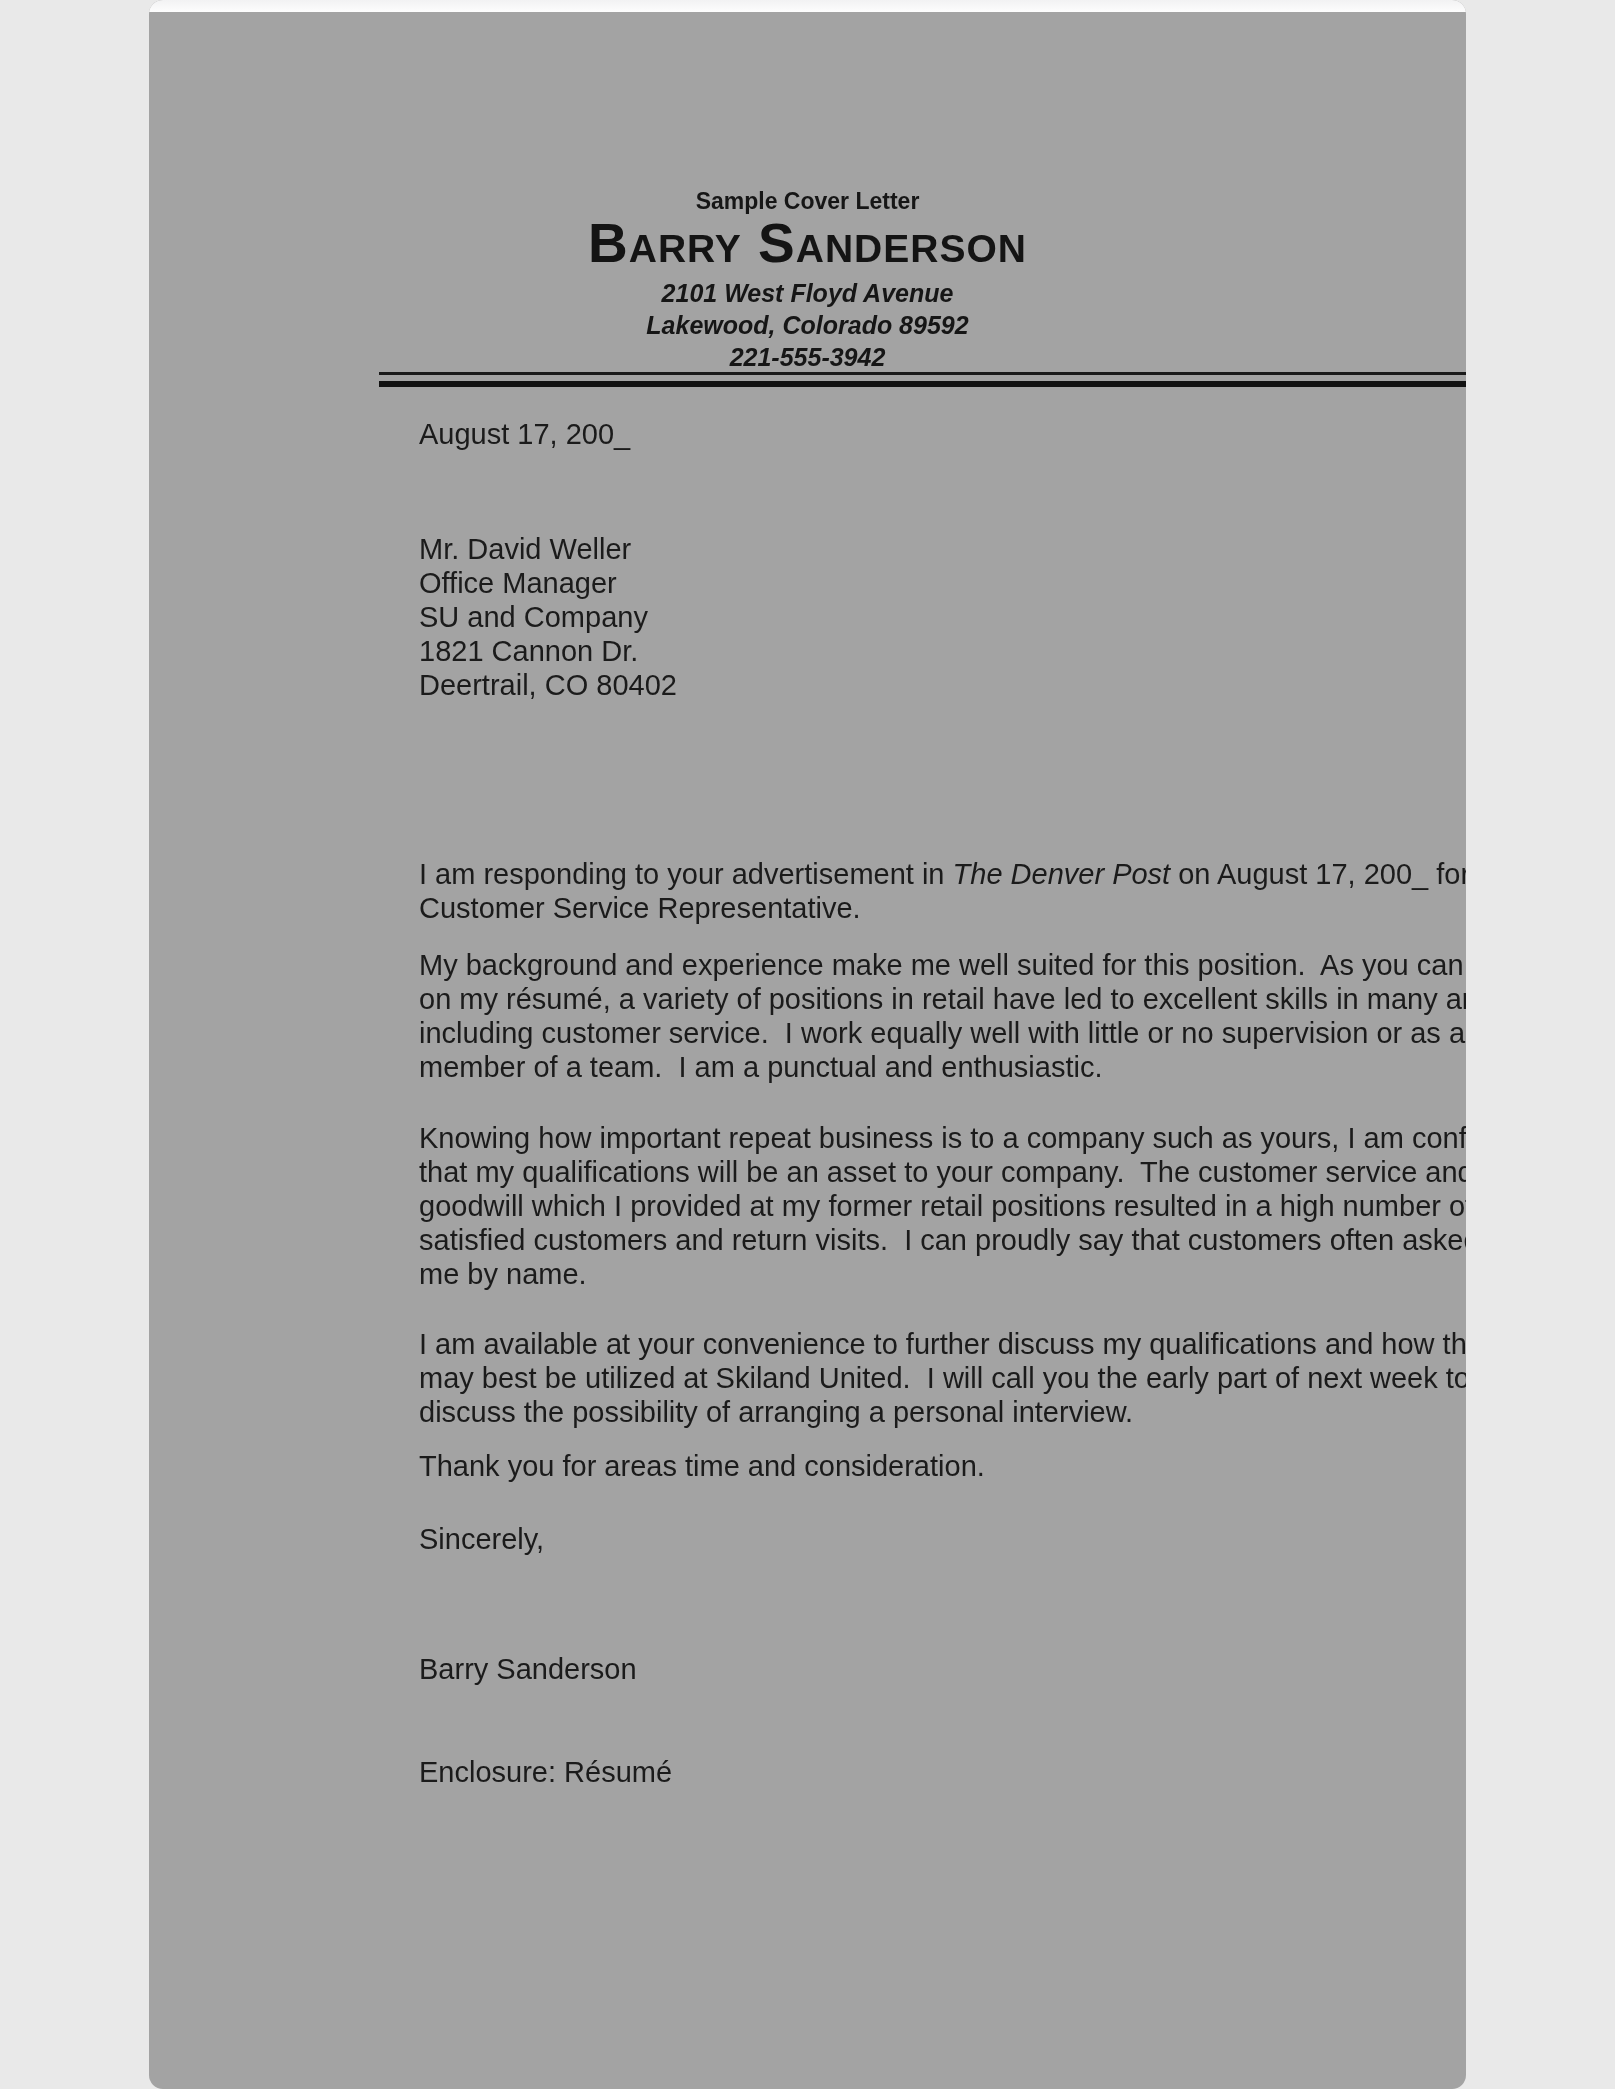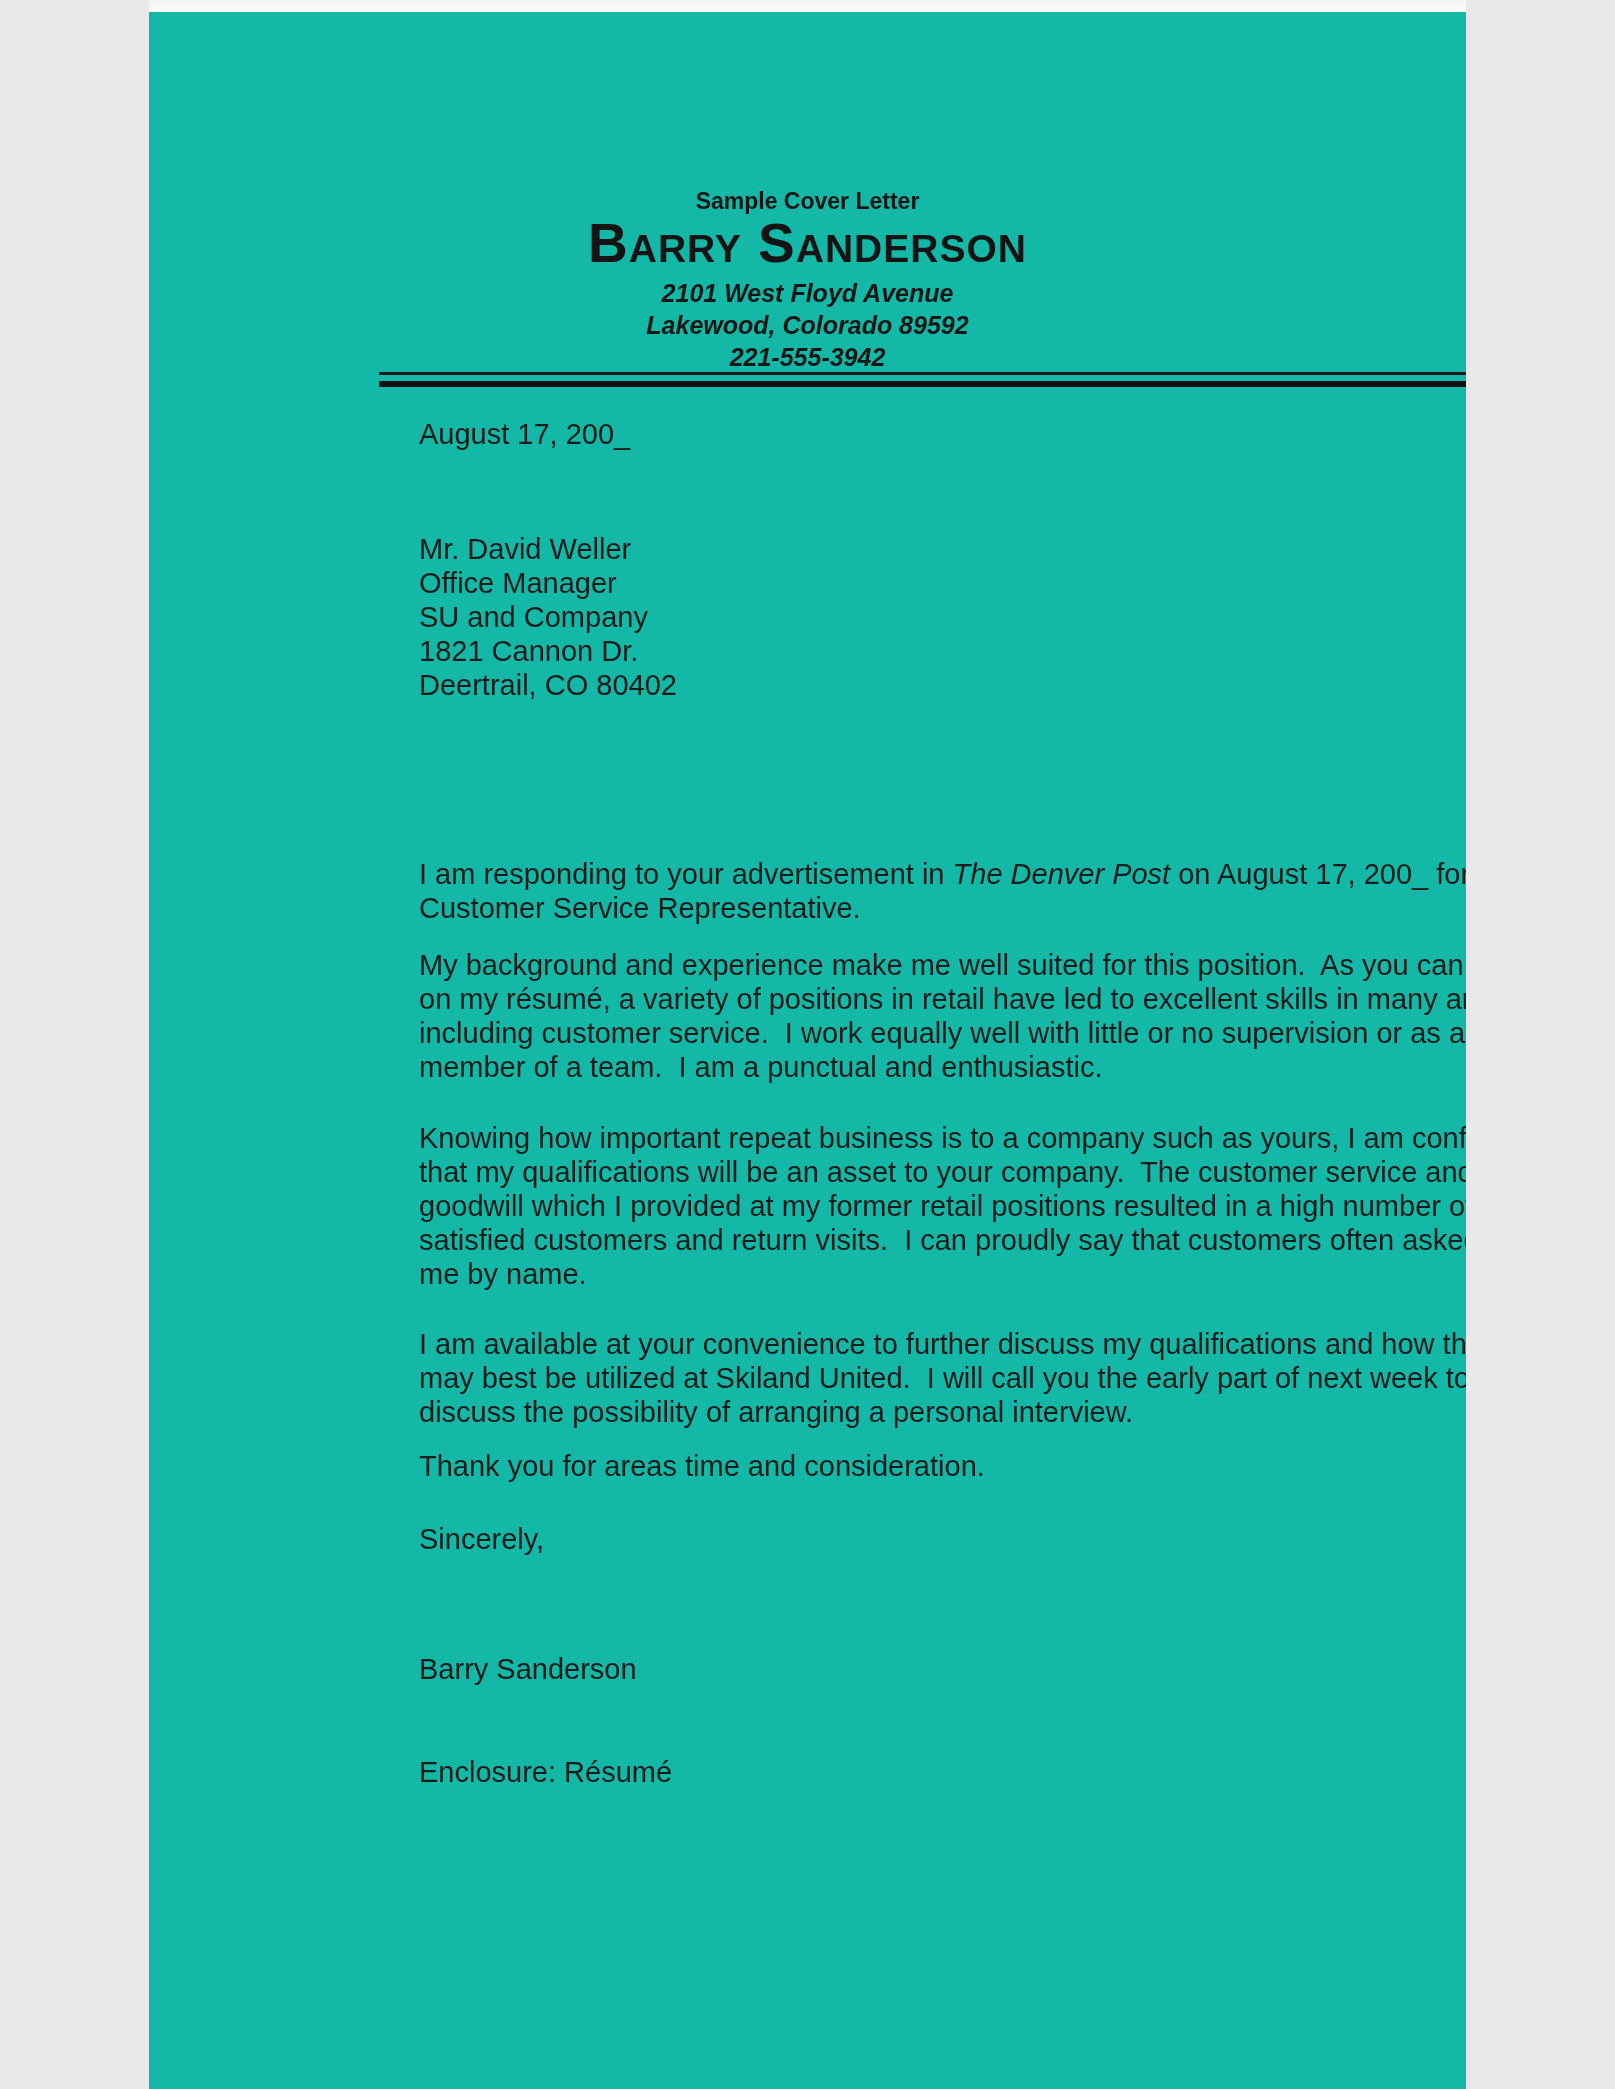--- a/index.html
+++ b/index.html
@@ -5,24 +5,25 @@
   html, body {
     margin: 0;
     padding: 0;
     background: #e9e9e9;
   }
   .page {
     position: relative;
     width: 1317px;
     height: 2089px;
     margin: 0 auto;
-    background: #14b8a6;
+    background: #a3a3a3;
     font-family: "Liberation Sans", sans-serif;
     color: #1b1b1b;
     overflow: hidden;
+    border-radius: 14px;
   }
   .top-strip {
     position: absolute;
     top: 0; left: 0; right: 0;
     height: 12px;
     background: linear-gradient(#f2f2f3, #fdfdfd);
   }
   
   .lh-title {
     position: absolute;

